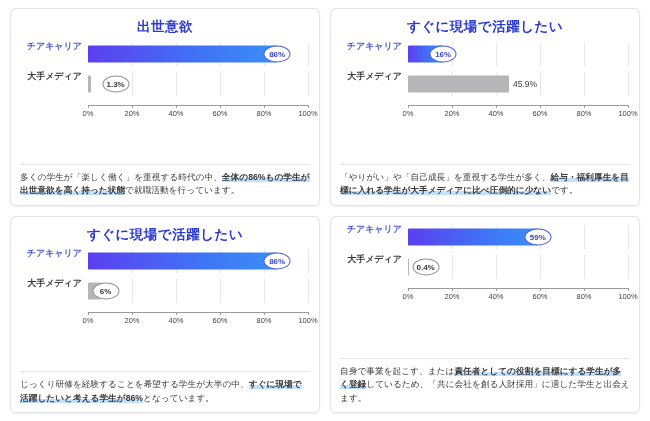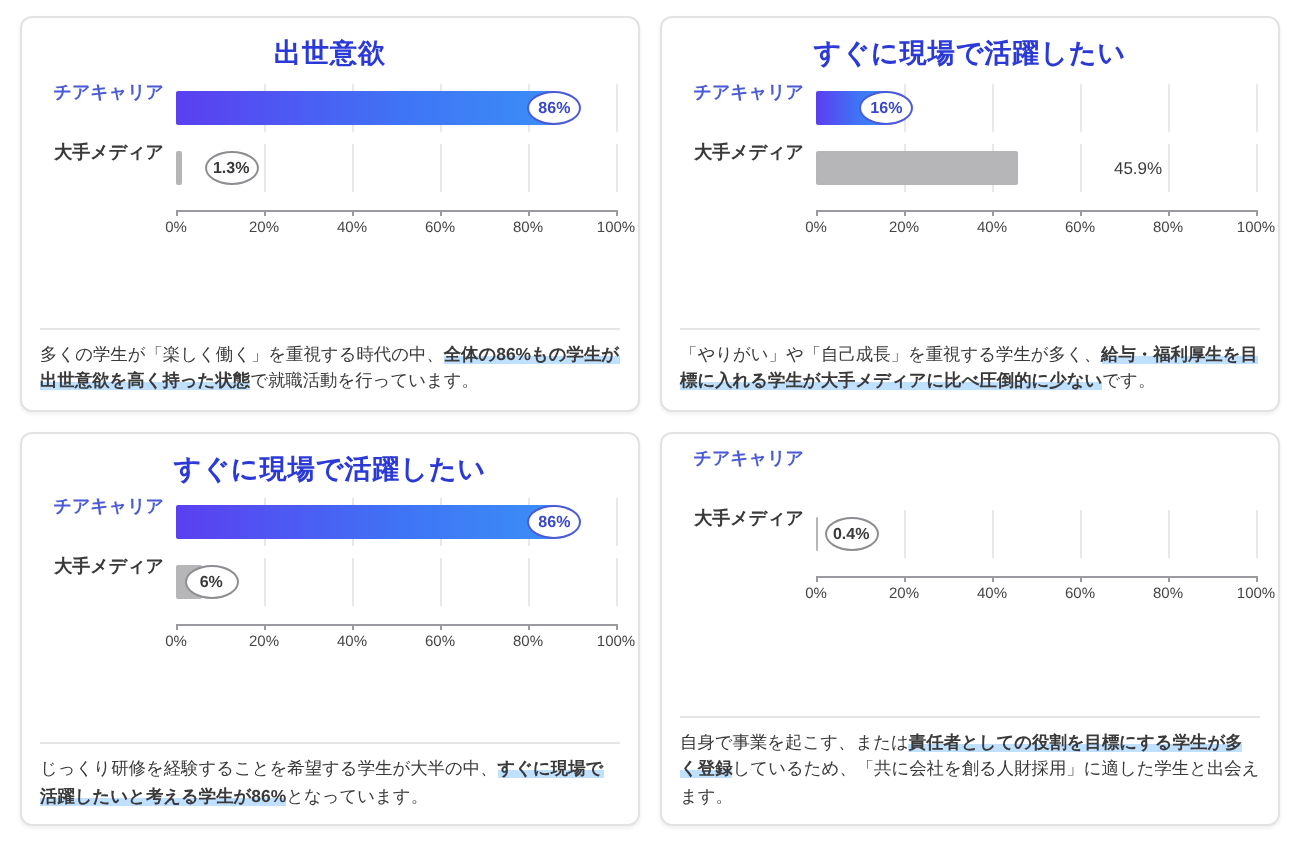--- a/index.html
+++ b/index.html
@@ -127,21 +127,20 @@
     border-color: #8e8e92;
     color: #3a3a3a;
   }
   .value-out {
     position: absolute;
     top: 50%;
     transform: translateY(-50%);
     font-size: 8.5px;
     color: #3a3a3a;
     white-space: nowrap;
-    margin-left: 44px;
   }
   .axis {
     display: flex;
     align-items: flex-start;
     margin-top: 1px;
   }
   .axis-spacer {
     width: 66px;
     flex: 0 0 66px;
   }
@@ -349,20 +348,31 @@
             </div>
           </div>
         </div>
         <div class="caption"><span>じっくり研修を経験することを希望する学生が大半の中、</span><span class="hl">すぐに現場で活躍したいと考える学生が86%</span><span>となっています。</span></div>
       </div>
       <div class="card">
         <div class="chart">
           <div class="rows">
             <div class="row">
               <div class="row-label brand">チアキャリア</div>
+              <div class="track">
+                <div class="gridlines">
+                  <div class="gridline" style="left: 20%;"></div>
+                  <div class="gridline" style="left: 40%;"></div>
+                  <div class="gridline" style="left: 60%;"></div>
+                  <div class="gridline" style="left: 80%;"></div>
+                  <div class="gridline" style="left: 100%;"></div>
+                </div>
+                <div class="bar brand" style="width: 59%;"></div>
+                <div class="bubble" style="left: 59%;">59%</div>
+              </div>
             </div>
             <div class="row">
               <div class="row-label other">大手メディア</div>
               <div class="track">
                 <div class="gridlines">
                   <div class="gridline" style="left: 20%;"></div>
                   <div class="gridline" style="left: 40%;"></div>
                   <div class="gridline" style="left: 60%;"></div>
                   <div class="gridline" style="left: 80%;"></div>
                   <div class="gridline" style="left: 100%;"></div>

